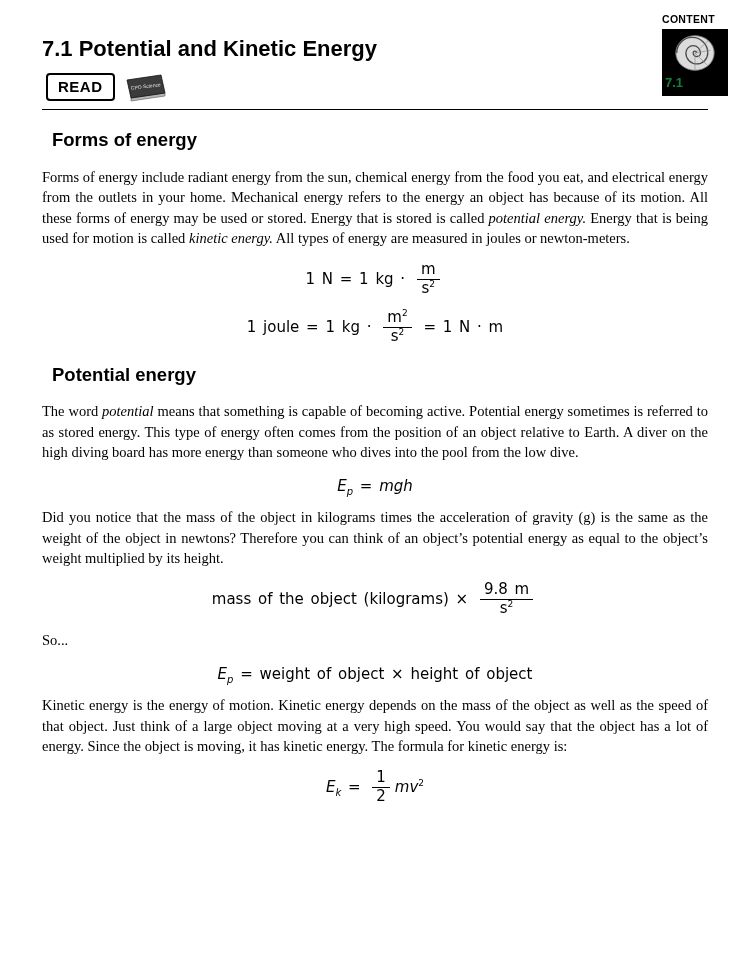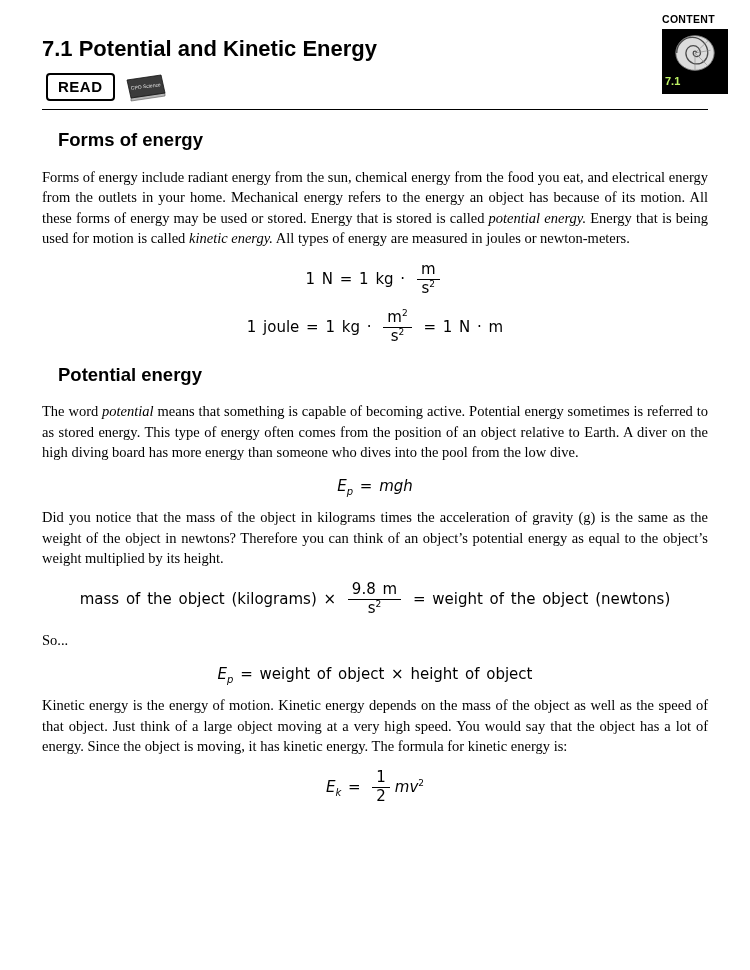--- a/index.html
+++ b/index.html
@@ -13,30 +13,30 @@
   .topbar { display:flex; align-items:flex-end; height:22px; margin-right:110px; }
   .topbar .lbl { font-size:15px; }
   .write-line { display:inline-block; border-bottom:1.5px solid #000; height:16px; }
   .name-line { width:318px; margin-left:8px; margin-right:28px; }
   .date-line { width:72px; margin-left:8px; }
   
   .content-badge { position:absolute; top:12px; right:22px; width:66px; }
   .content-label { font-family:"Liberation Sans", sans-serif; font-weight:bold; font-size:10.5px; letter-spacing:.3px; }
   .content-box { background:#000; margin-top:2px; padding:3px 3px 2px 3px; }
   .content-box svg { display:block; margin:0 auto; }
-  .content-num { color:#bef264; font-family:"Liberation Sans", sans-serif; font-weight:bold; font-size:11px; padding:0 0 2px 0; }
+  .content-num { color:#15803d; font-family:"Liberation Sans", sans-serif; font-weight:bold; font-size:13px; padding:0 0 2px 0; }
   
   h1.doc-title { font-family:"Liberation Sans", sans-serif; font-size:22px; margin:16px 0 0 0; line-height:1.15; }
   .read-row { display:flex; align-items:center; gap:10px; margin:10px 0 6px 4px; height:32px; }
   .read-badge { font-family:"Liberation Sans", sans-serif; font-weight:bold; font-size:15px;
                 border:2.5px solid #000; border-radius:4px; padding:1px 10px 2px 10px; letter-spacing:.5px; }
   hr.rule { border:none; border-top:1.5px solid #000; margin:6px 0 12px 0; }
   
   p.body { margin:0 0 13px 0; text-align:justify; }
-  h2.sect { font-family:"Liberation Sans", sans-serif; font-size:18.5px; margin:17px 0 13px 16px; }
+  h2.sect { font-family:"Liberation Sans", sans-serif; font-size:18.5px; margin:17px 0 13px 10px; }
   .so { margin:2px 0 6px 0; }
   
   .formula { text-align:center; font-family:"DejaVu Sans", sans-serif; font-size:15px;
              margin:12px 0 14px 0; word-spacing:2px; }
   .formula.small-gap { margin:8px 0 10px 0; }
   .frac { display:inline-block; vertical-align:middle; text-align:center; line-height:1.05; margin:0 5px; }
   .frac .num { display:block; border-bottom:1.5px solid #000; padding:0 4px 1px 4px; }
   .frac .den { display:block; padding-top:1px; }
   sup.s { font-size:9px; vertical-align:super; line-height:0; }
   sub.s { font-size:10px; vertical-align:sub; line-height:0; }
@@ -104,21 +104,20 @@
   </div>
 
   <p class="body">Did you notice that the mass of the object in kilograms times the acceleration of gravity (g) is the same as the weight of the object in newtons? Therefore you can think of an object’s potential energy as equal to the object’s weight multiplied by its height.</p>
 
   <div class="formula">
     <span>mass of the object (kilograms) ×</span>
     <span class="frac">
       <span class="num"><span>9.8 m</span></span>
       <span class="den"><span>s</span><sup class="s">2</sup></span>
     </span>
-    <span>= weight of the object (newtons)</span>
   </div>
 
   <p class="body so">So...</p>
 
   <div class="formula small-gap">
     <span class="fvar">E</span><sub class="s fvar">p</sub>
     <span>= weight of object × height of object</span>
   </div>
 
   <p class="body">Kinetic energy is the energy of motion. Kinetic energy depends on the mass of the object as well as the speed of that object. Just think of a large object moving at a very high speed. You would say that the object has a lot of energy. Since the object is moving, it has kinetic energy. The formula for kinetic energy is:</p>

